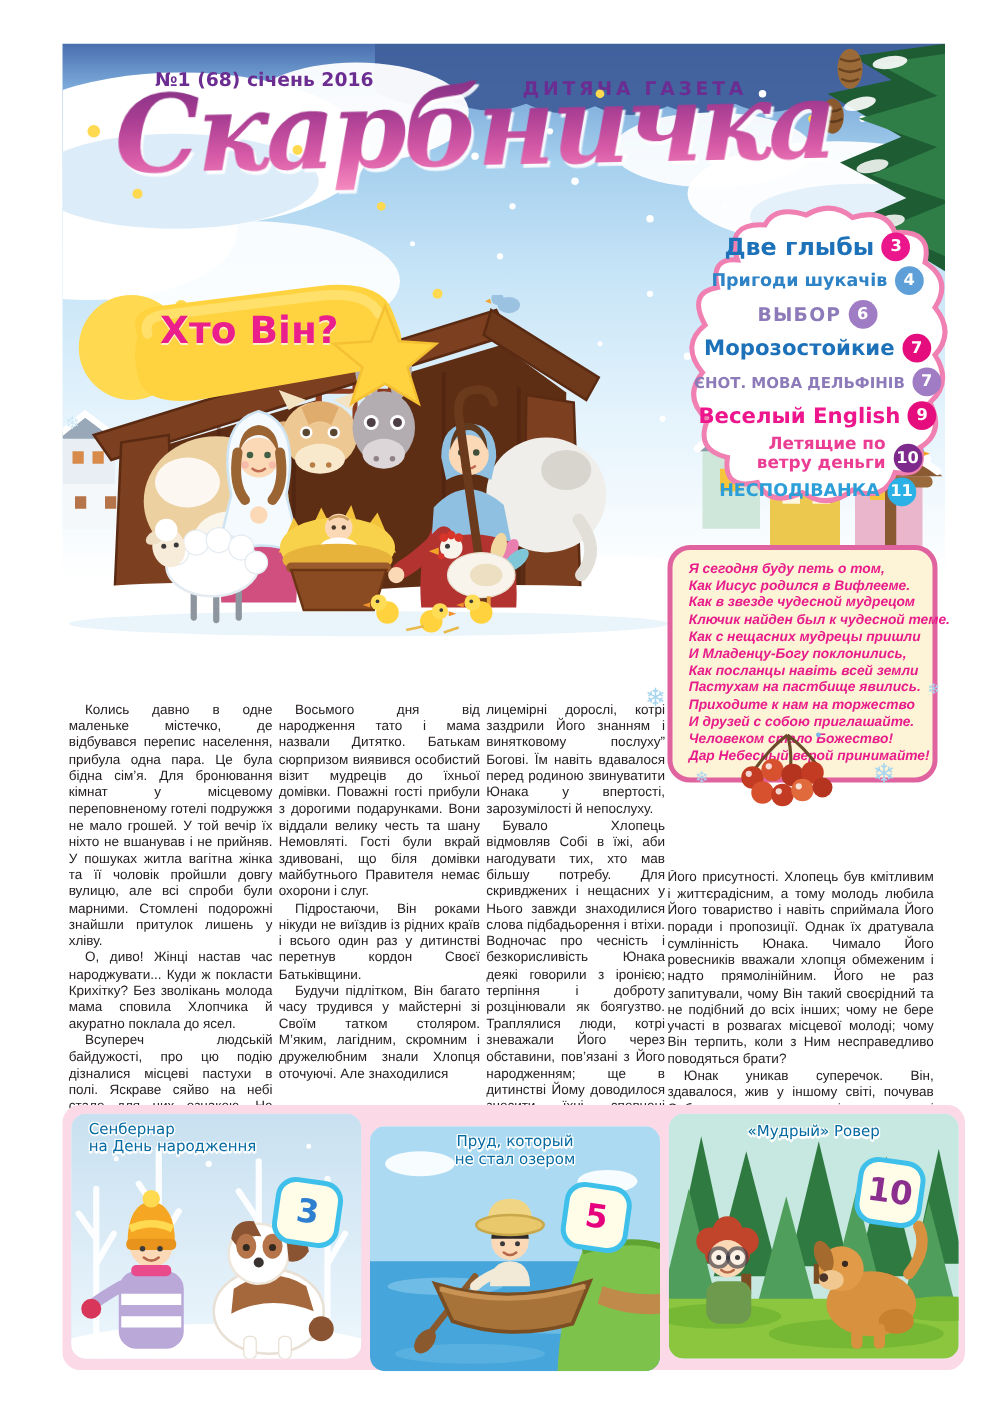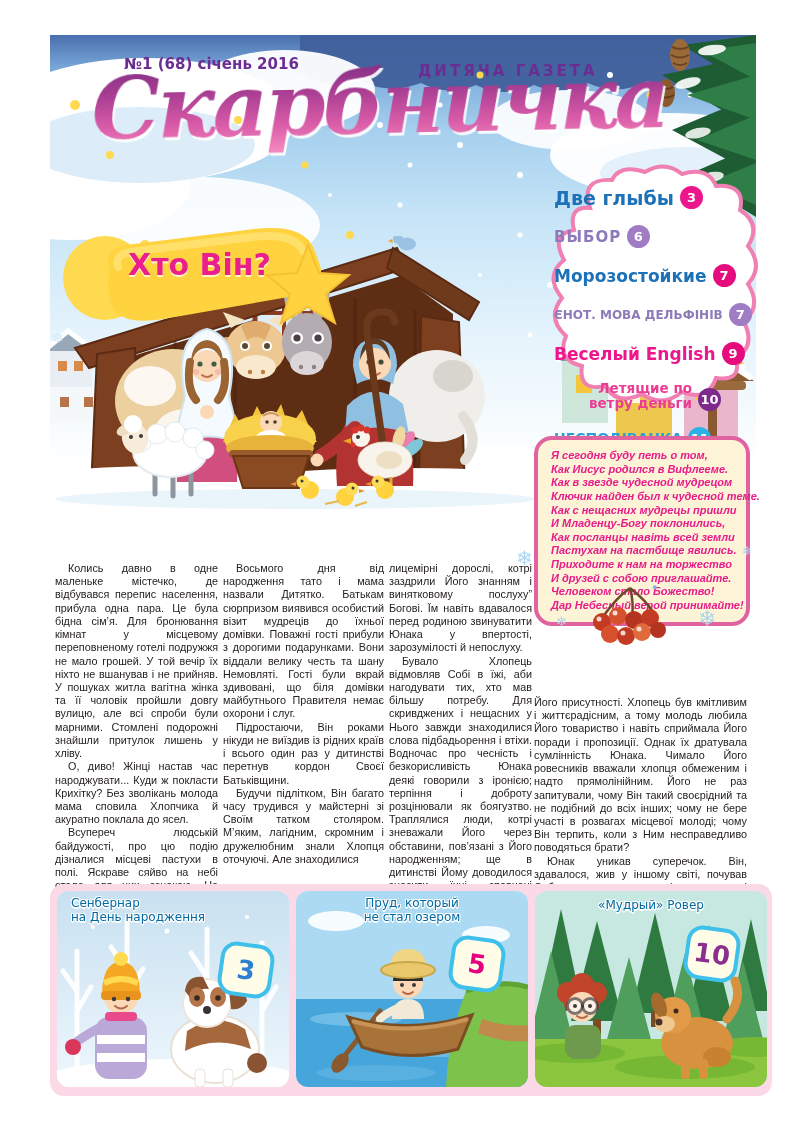--- a/index.html
+++ b/index.html
@@ -25,21 +25,21 @@
   
   .banner{position:absolute;left:52px;top:186px;width:252px;height:120px;}
   .banner svg{position:absolute;left:0;top:0;width:252px;height:120px;}
   .banner .headline{position:absolute;left:26px;top:26px;font-family:"DejaVu Sans",sans-serif;
          font-weight:bold;font-size:30px;color:#ea1f8b;
          text-shadow:0 2px 0 rgba(255,255,255,.7);}
   
   .toc{position:absolute;left:550px;top:170px;width:208px;height:240px;}
   .toc .cloud{position:absolute;left:-4px;top:-6px;width:216px;height:252px;}
   .toc-rows{position:absolute;left:4px;top:16px;width:200px;display:flex;flex-direction:column;
-            align-items:flex-start;gap:16px;font-family:"DejaVu Sans",sans-serif;font-weight:bold;}
+            align-items:center;gap:4px;font-family:"DejaVu Sans",sans-serif;font-weight:bold;}
   .toc-row{display:flex;align-items:center;justify-content:center;gap:6px;}
   .toc-badge{min-width:23px;height:23px;border-radius:50%;color:#fff;display:flex;
              align-items:center;justify-content:center;font-size:13px;padding:0 2px;box-sizing:border-box;}
   .t1{font-size:19px;}.t2{font-size:14px;}.t3{font-size:15px;letter-spacing:1px;}
   .t4{font-size:17px;}.t5{font-size:12px;}.t6{font-size:17px;}
   .t7{font-size:13.5px;align-items:flex-end;}.t7 .toc-label{text-align:right;width:138px;line-height:1.1;}
   .t8{font-size:14px;text-transform:uppercase;}
   
   .poem{position:absolute;left:534px;top:436px;width:216px;box-sizing:border-box;
         background:#fdf3d6;border:4px solid #e0639f;border-radius:18px;padding:9px 8px 9px 13px;}
@@ -52,21 +52,21 @@
   .col p{margin:0;text-indent:13px;}
   .col p.cont{text-indent:0;}
   .col1{left:55px;width:163px;height:370px;}
   .col2{left:223px;width:161px;height:370px;}
   .col3{left:389px;width:143px;height:370px;}
   .col4{left:534px;top:648px;width:213px;height:236px;}
   
   .bottom{position:absolute;left:50px;top:884px;width:722px;height:212px;background:#fbd9e6;border-radius:14px;}
   .card{position:absolute;top:7px;width:232px;height:196px;border-radius:12px;overflow:hidden;background:#dff0fa;}
   .card svg{position:absolute;left:0;top:0;width:232px;height:196px;}
-  .card-a{left:7px;}.card-b{left:246px;}.card-c{left:485px;}
+  .card-a{left:7px;}.card-b{left:246px;margin-top:10px;}.card-c{left:485px;}
   .card-title{position:absolute;left:0;top:6px;width:100%;text-align:center;
         font-family:"DejaVu Sans",sans-serif;font-weight:normal;font-size:12px;color:#0369a1;line-height:1.15;
         text-shadow:-1px -1px 0 #fff,1px -1px 0 #fff,-1px 1px 0 #fff,1px 1px 0 #fff,0 2px 0 #fff;}
   .card-a .card-title{text-align:left;padding-left:14px;width:210px;}
   .card-badge{position:absolute;width:46px;height:46px;background:#fffce8;border:4px solid #3fc0ea;
         border-radius:16px;transform:rotate(8deg);display:flex;align-items:center;justify-content:center;
         font-family:"DejaVu Sans",sans-serif;font-weight:bold;font-size:26px;}
   .badge-a{right:16px;top:52px;}.badge-b{right:24px;top:46px;}.badge-c{right:28px;top:36px;}
 </style>
 </head>
@@ -382,20 +382,24 @@
   <h1 class="masthead-title">Скарбничка</h1>
 
   <div class="toc">
     <svg class="cloud" viewBox="0 0 216 252">
       <path d="M44,44 Q34,14 66,16 Q74,0 99,8 Q119,-4 136,10 Q162,2 170,22 Q200,20 194,46 Q216,60 202,82 Q218,102 202,120 Q216,142 198,158 Q210,182 190,194 Q196,218 170,214 Q162,238 136,228 Q116,244 96,230 Q70,242 60,222 Q32,228 36,202 Q10,196 20,172 Q0,154 16,134 Q-2,112 18,96 Q4,70 28,66 Q22,42 44,44 Z" fill="#fff" stroke="#f07fb2" stroke-width="4"></path>
     </svg>
     <div class="toc-rows">
       <div class="toc-row t1">
         <span class="toc-label" style="color: rgb(29, 113, 184);">Две глыбы</span>
         <span class="toc-badge" style="background: rgb(236, 22, 140);">3</span>
+      </div>
+      <div class="toc-row t2">
+        <span class="toc-label" style="color: rgb(45, 131, 197);">Пригоди шукачів</span>
+        <span class="toc-badge" style="background: rgb(95, 159, 216);">4</span>
       </div>
       <div class="toc-row t3">
         <span class="toc-label" style="color: rgb(141, 122, 184);">ВЫБОР</span>
         <span class="toc-badge" style="background: rgb(160, 124, 196);">6</span>
       </div>
       <div class="toc-row t4">
         <span class="toc-label" style="color: rgb(29, 113, 184);">Морозостойкие</span>
         <span class="toc-badge" style="background: rgb(229, 13, 126);">7</span>
       </div>
       <div class="toc-row t5">

